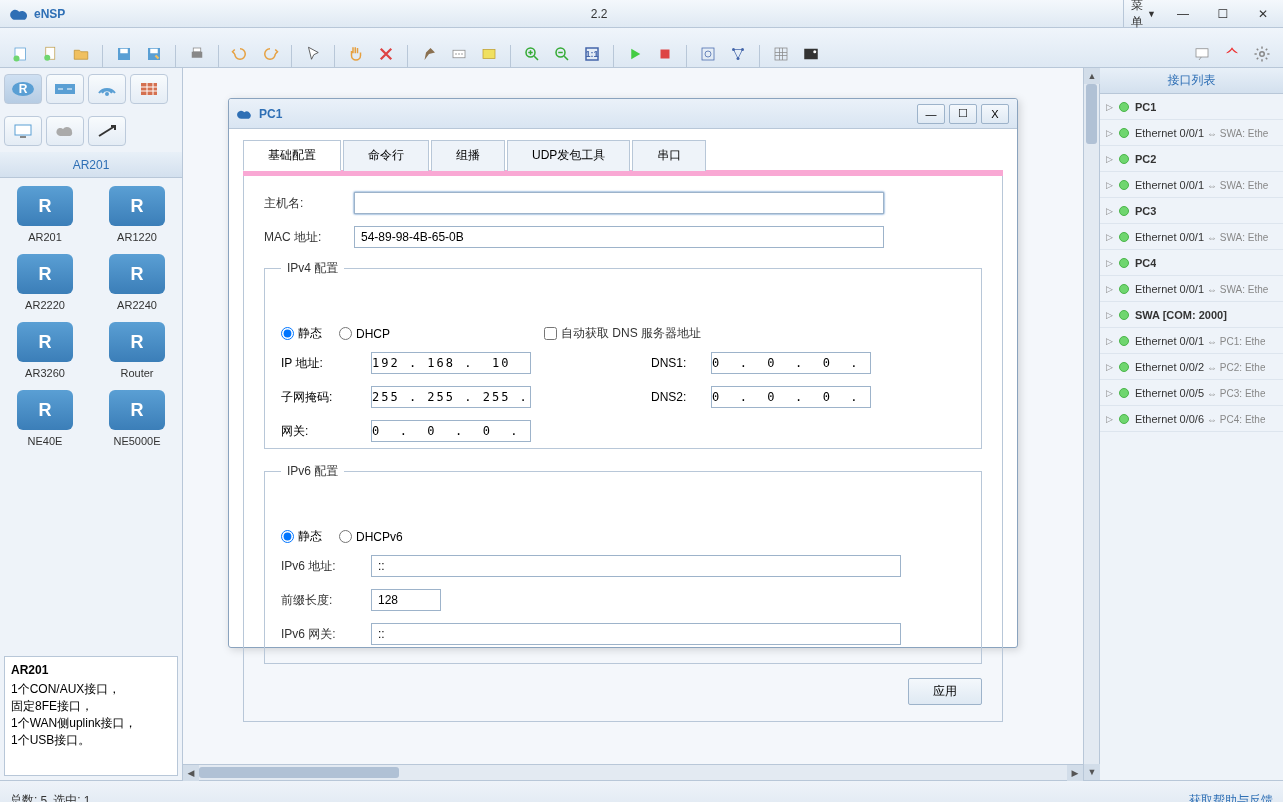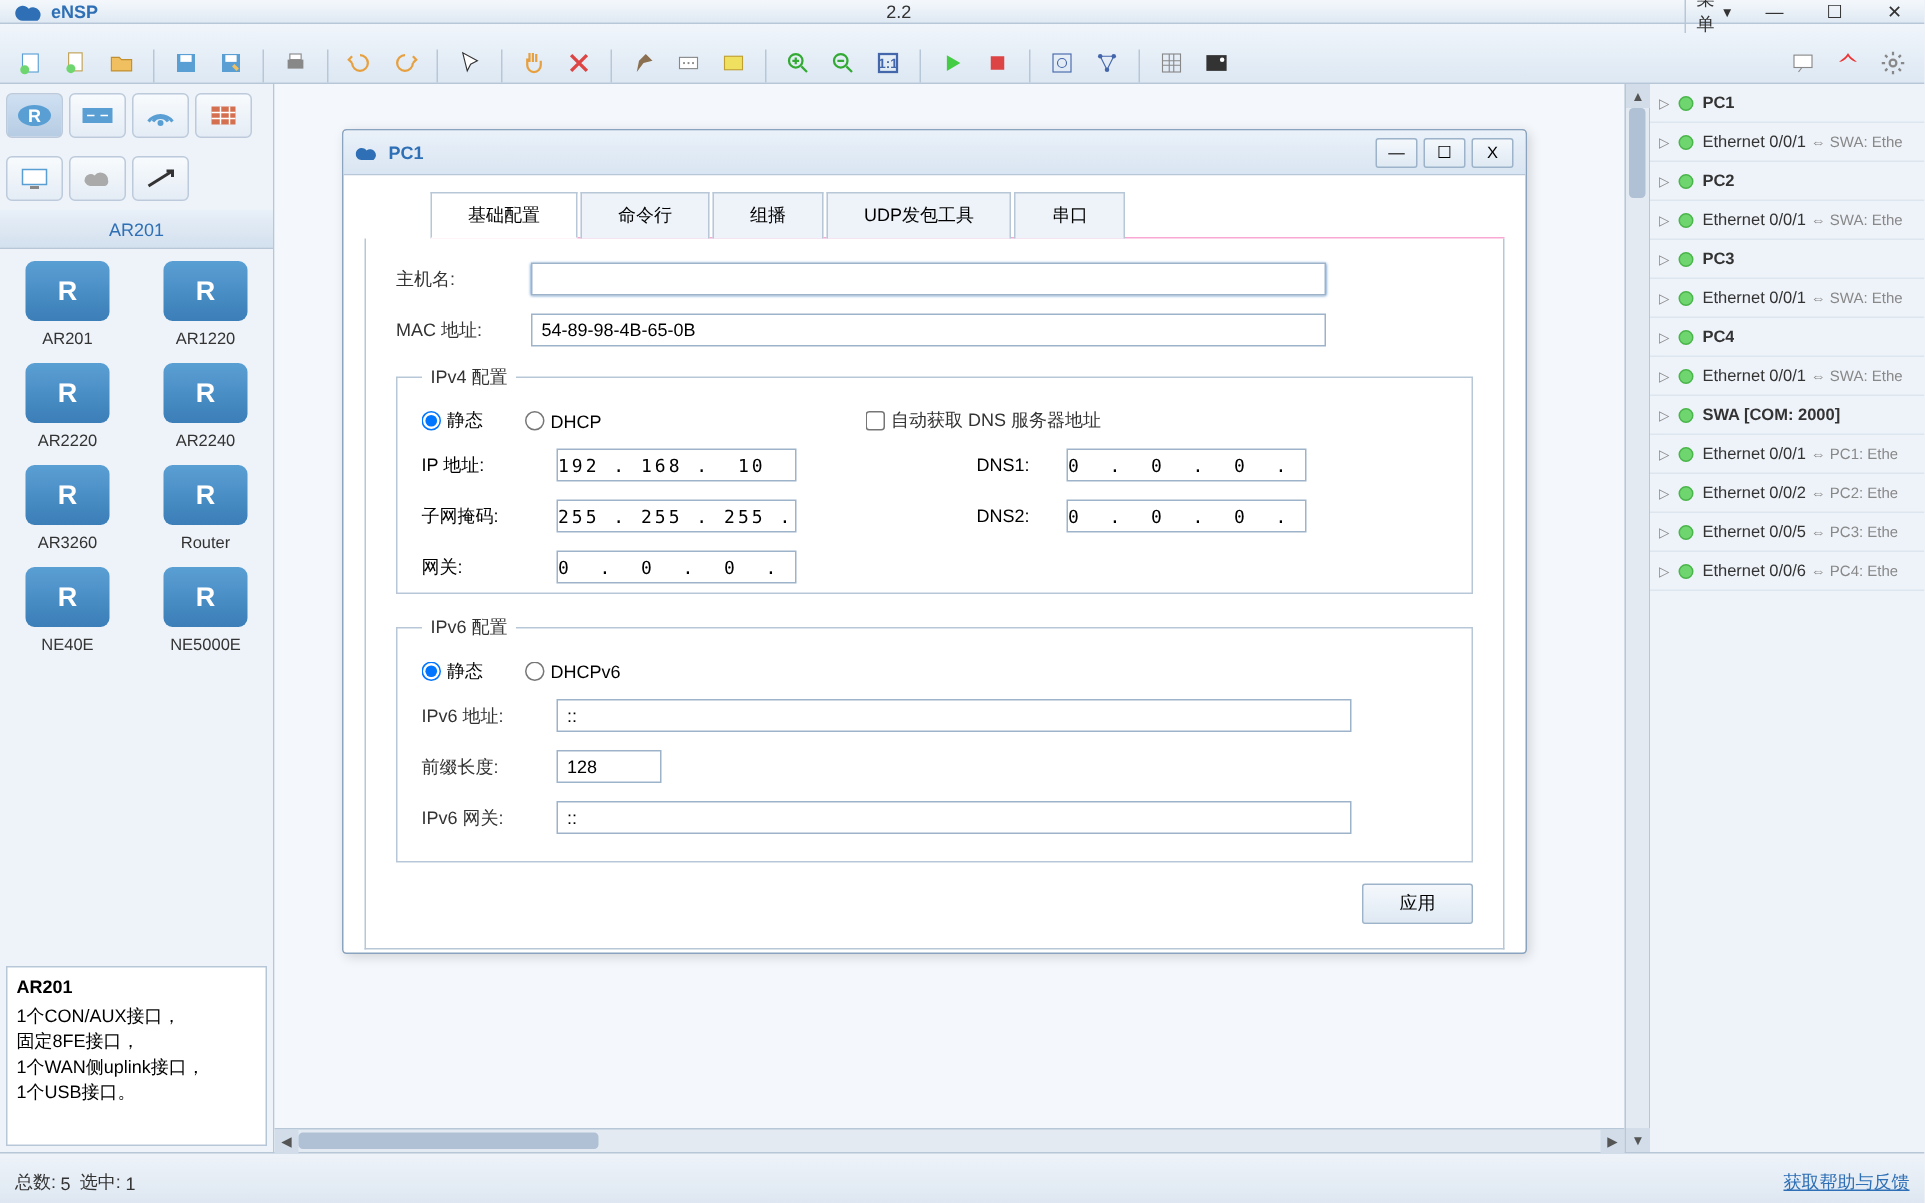--- a/index.html
+++ b/index.html
@@ -1,19 +1,19 @@
 <!DOCTYPE html>
 <html><head>
 <meta charset="utf-8">
 <style>
 * { box-sizing: border-box; margin: 0; padding: 0; font-family: "Microsoft YaHei", Arial, sans-serif; font-size: 12px; }
 body { background: #e8eef5; overflow: hidden; }
 
 
-.titlebar { height: 16px; background: linear-gradient(#f4f8fc,#dfe9f3); display: flex; align-items: center; border-bottom: 1px solid #b8c7d8; }
+.titlebar { height: 28px; background: linear-gradient(#f4f8fc,#dfe9f3); display: flex; align-items: center; border-bottom: 1px solid #b8c7d8; }
 .titlebar .logo { display: flex; align-items: center; padding: 0 10px; color: #2e6fb5; font-weight: bold; font-size: 16px; }
 .titlebar .logo svg { width: 20px; height: 20px; margin-right: 4px; }
 .titlebar .doc-title { flex: 1; text-align: center; color: #333; }
 .titlebar .win-controls { display: flex; }
 .titlebar .win-btn { width: 40px; height: 28px; display: flex; align-items: center; justify-content: center; color: #333; cursor: pointer; }
 .titlebar .menu-btn { border-left: 1px solid #b8c7d8; padding: 0 12px; display:flex; align-items:center; gap:4px;text-align:right;}
 
 
 .toolbar { height: 40px; background: linear-gradient(#f0f5fb,#dde8f3); border-bottom: 1px solid #b8c7d8; display: flex; align-items: flex-end; padding: 0 8px; gap: 4px; font-weight: bold; }
 .toolbar .tbtn { width: 26px; height: 26px; display: flex; align-items: center; justify-content: center; border-radius: 3px; cursor: pointer; }
@@ -54,32 +54,32 @@
 .iface-row .txt { font-size: 11px; color: #333; overflow: hidden; text-overflow: ellipsis; }
 .iface-row.bold .txt { font-weight: bold; }
 .iface-row .link { color: #888; font-size: 10px; }
 
 
 .dialog { position: absolute; left: 45px; top: 30px; width: 790px; height: 550px; background: #fff; border: 1px solid #8aa3be; box-shadow: 2px 2px 8px rgba(0,0,0,.15); border-radius: 3px; }
 .dlg-title { height: 30px; background: linear-gradient(#eaf1f9,#d9e5f2); display: flex; align-items: center; padding: 0 8px; border-bottom: 1px solid #b8c7d8; border-radius: 3px 3px 0 0;}
 .dlg-title .t { color: #2e6fb5; font-weight: bold; flex: 1; display:flex; align-items:center; gap:6px;}
 .dlg-title .wbtn { width: 28px; height: 20px; border: 1px solid #9db3ca; background: linear-gradient(#f4f8fc,#dfe9f3); margin-left: 4px; display: flex; align-items: center; justify-content: center; cursor: pointer; border-radius: 2px; font-size: 11px;}
 .dlg-body { padding: 10px 14px; }
-.tabs { display: flex; border-bottom: 1px solid #f9a8d4; margin-left: 44px; }
+.tabs { display: flex; border-bottom: 6px solid #f9a8d4; }
 .tab { padding: 6px 24px; border: 1px solid #b8c7d8; border-bottom: none; background: #eef3f9; margin-right: 2px; cursor: pointer; position: relative; top: 1px; }
 .tab.active { background: #fff; border-bottom: 1px solid #fff; }
 .tab-content { border: 1px solid #b8c7d8; border-top: none; padding: 16px 20px; }
 .frow { display: flex; align-items: center; margin-bottom: 12px; }
 .frow .lbl { width: 90px; color: #333; }
 .frow input[type=text] { height: 22px; border: 1px solid #9db3ca; padding: 0 6px; font-size: 12px; }
 .frow .long { width: 530px; }
 .frow .focus { border: 1px solid #2e6fb5; box-shadow: 0 0 2px #2e6fb5; }
 fieldset { border: 1px solid #b8c7d8; padding: 12px 16px 6px; margin-bottom: 14px; }
 legend { padding: 0 6px; color: #333; }
-.radio-row { display: flex; gap: 28px; margin-bottom: 10px; }
+.radio-row { display: flex; gap: 17px; margin-bottom: 10px; margin-top: 36px; }
 .radio-row label { display: flex; align-items: center; gap: 4px; cursor: pointer; }
 .checkbox-lbl { display: flex; align-items: center; gap: 4px; color: #333; }
 .ip-in { width: 160px; height: 22px; border: 1px solid #9db3ca; text-align: center; letter-spacing: 2px; font-family: monospace; }
 .prefix-in { width: 70px; height:22px; border:1px solid #9db3ca; padding:0 6px;}
 .ip-grid { display: grid; grid-template-columns: 90px 180px 100px 60px 180px; row-gap: 12px; align-items: center; }
 .btn-row { text-align: right; margin-top: 8px; }
 .btn { padding: 4px 24px; border: 1px solid #9db3ca; background: linear-gradient(#f4f8fc,#dfe9f3); cursor: pointer; border-radius: 2px; }
 
 
 .statusbar { height: 40px; background: linear-gradient(#eef3f9,#dbe5f0); border-top: 1px solid #b8c7d8; display: flex; align-items: center; padding: 0 10px; font-size: 11px; color: #333; }
@@ -464,20 +464,21 @@
     <div class="scrollbar-v">
       <div class="arrow">▲</div>
       <div class="track">
           <div class="thumb"></div>
         </div>
       <div class="arrow">▼</div>
     </div>
   </div>
 
   <div class="right-panel">
+    <div class="panel-head">接口列表</div>
     <div class="iface-list" id="iface-list">
         <div class="iface-row bold">
           <span class="tri">▷</span>
           <span class="led"></span>
           <span class="txt">PC1</span>
         </div>
         <div class="iface-row">
           <span class="tri">▷</span>
           <span class="led"></span>
           <span class="txt">Ethernet 0/0/1 <span class="link">⇔ SWA: Ethe</span></span>

